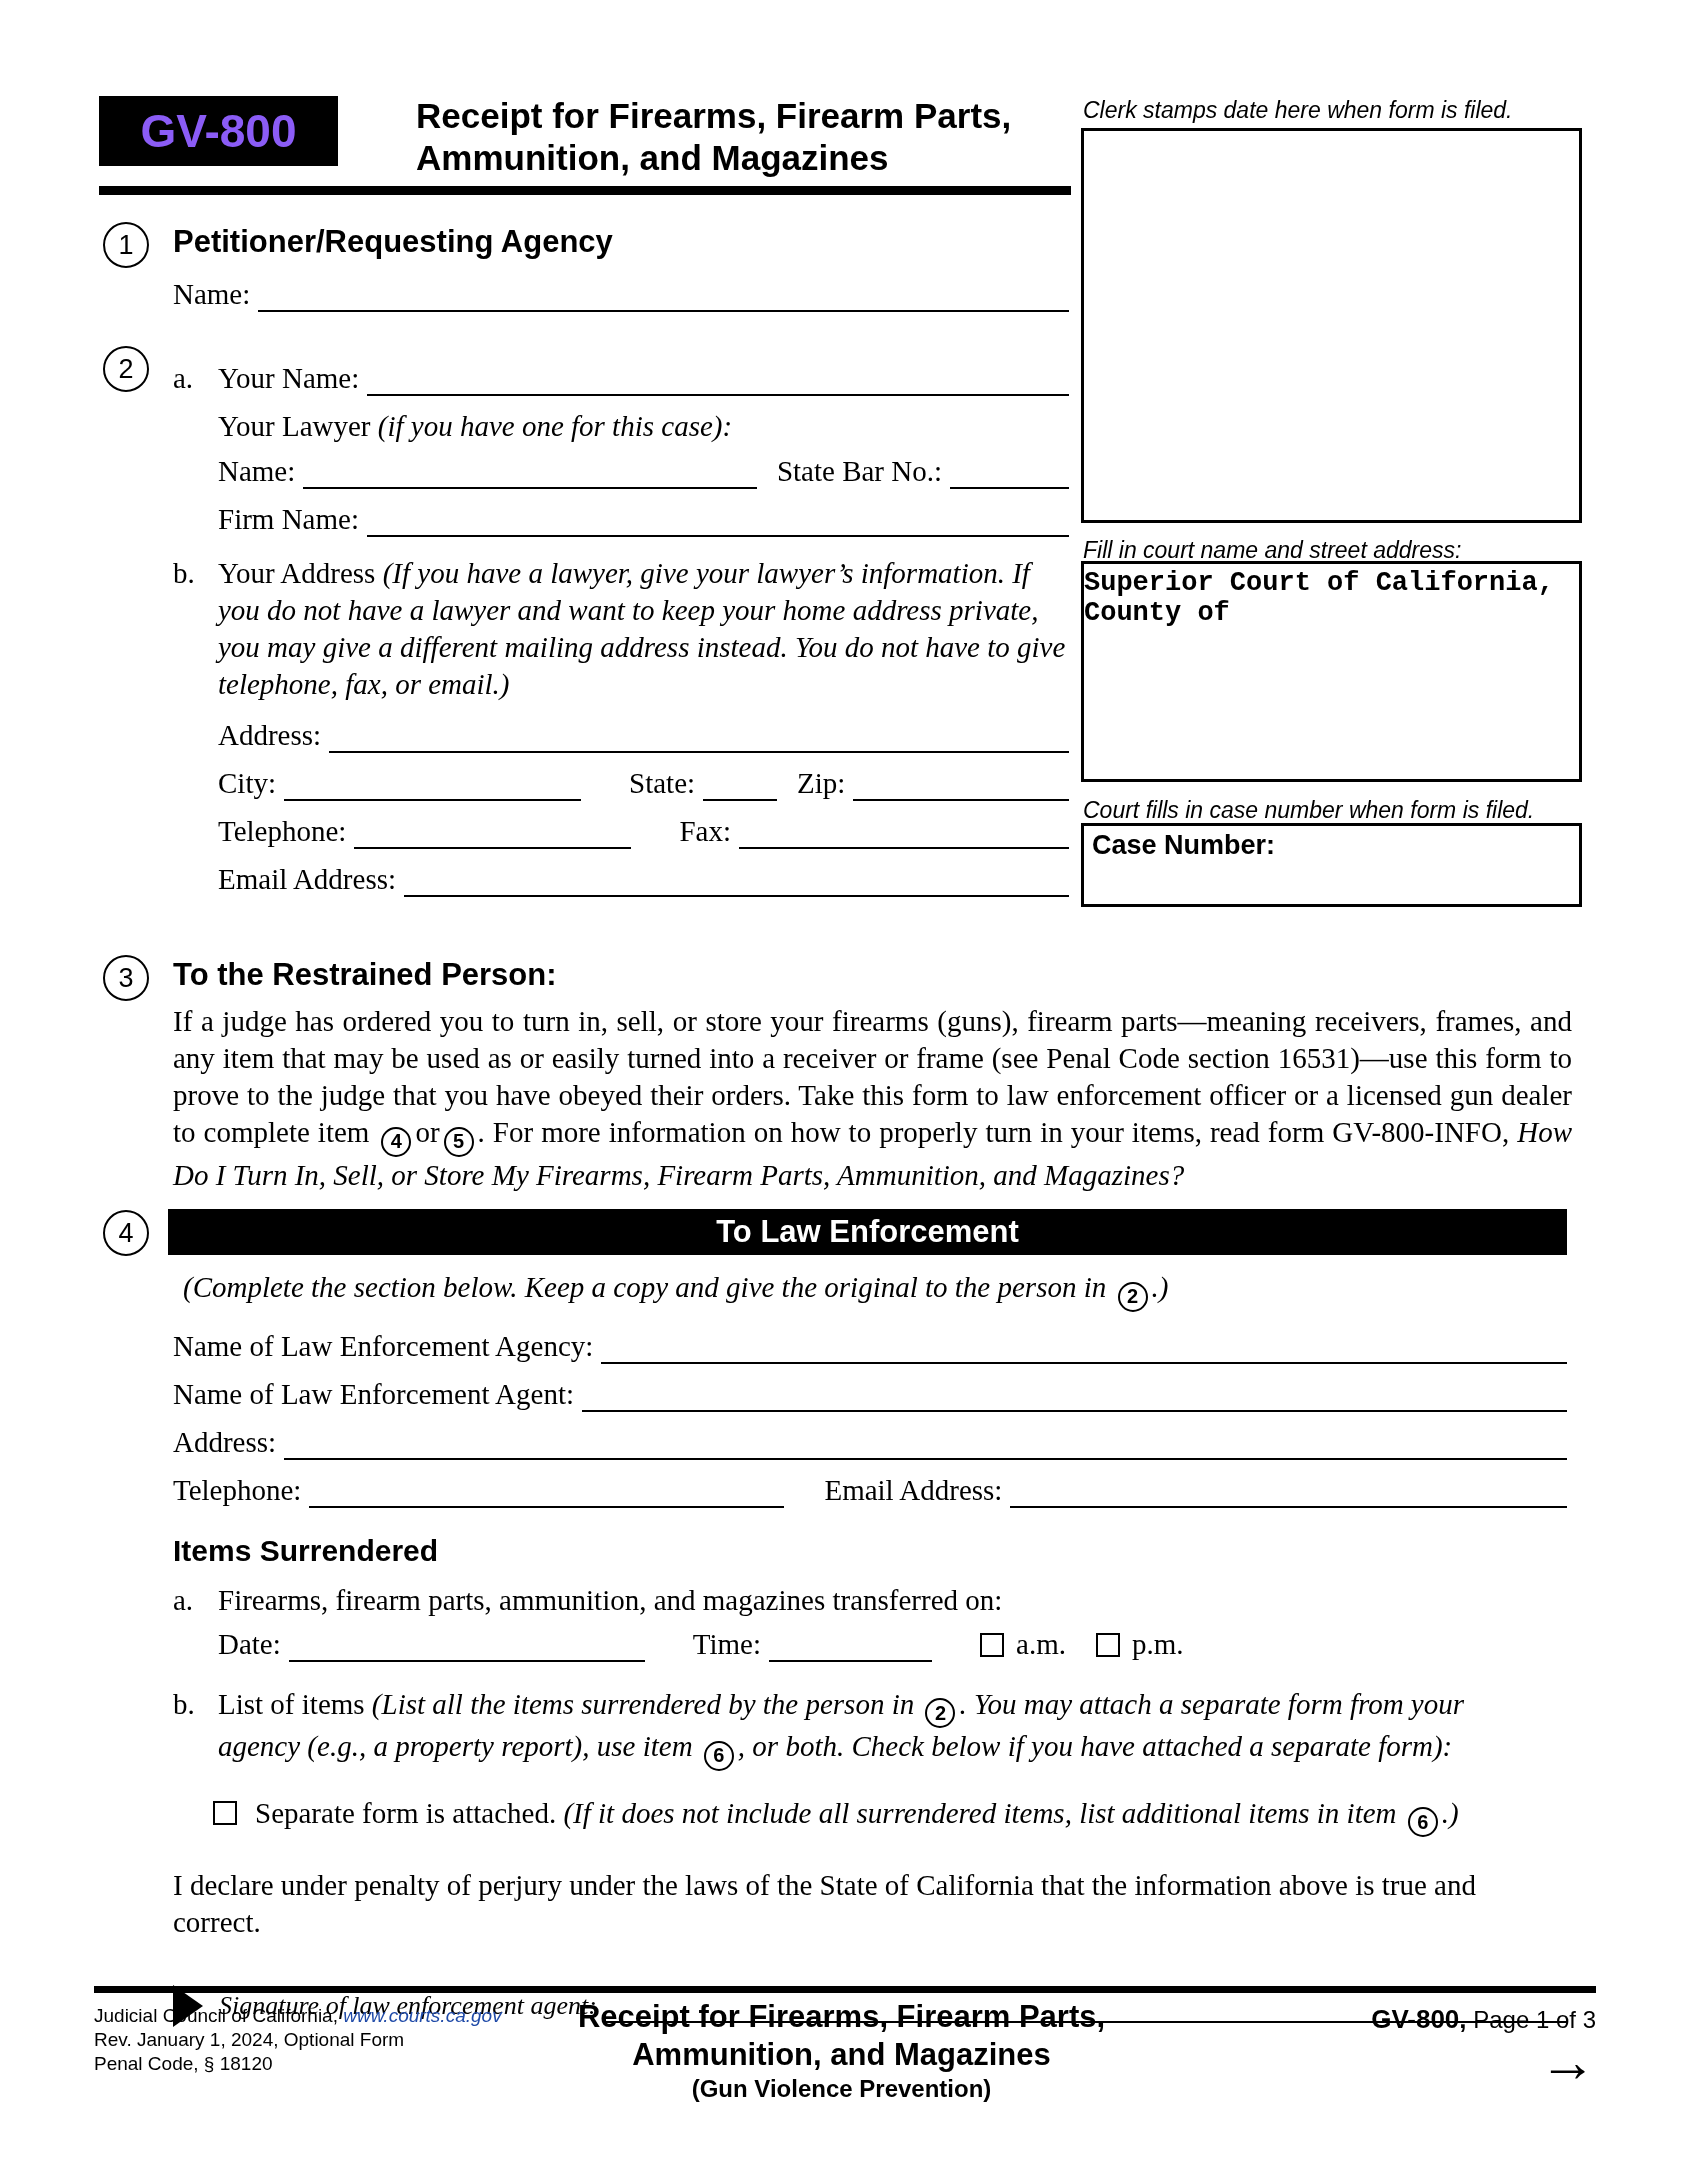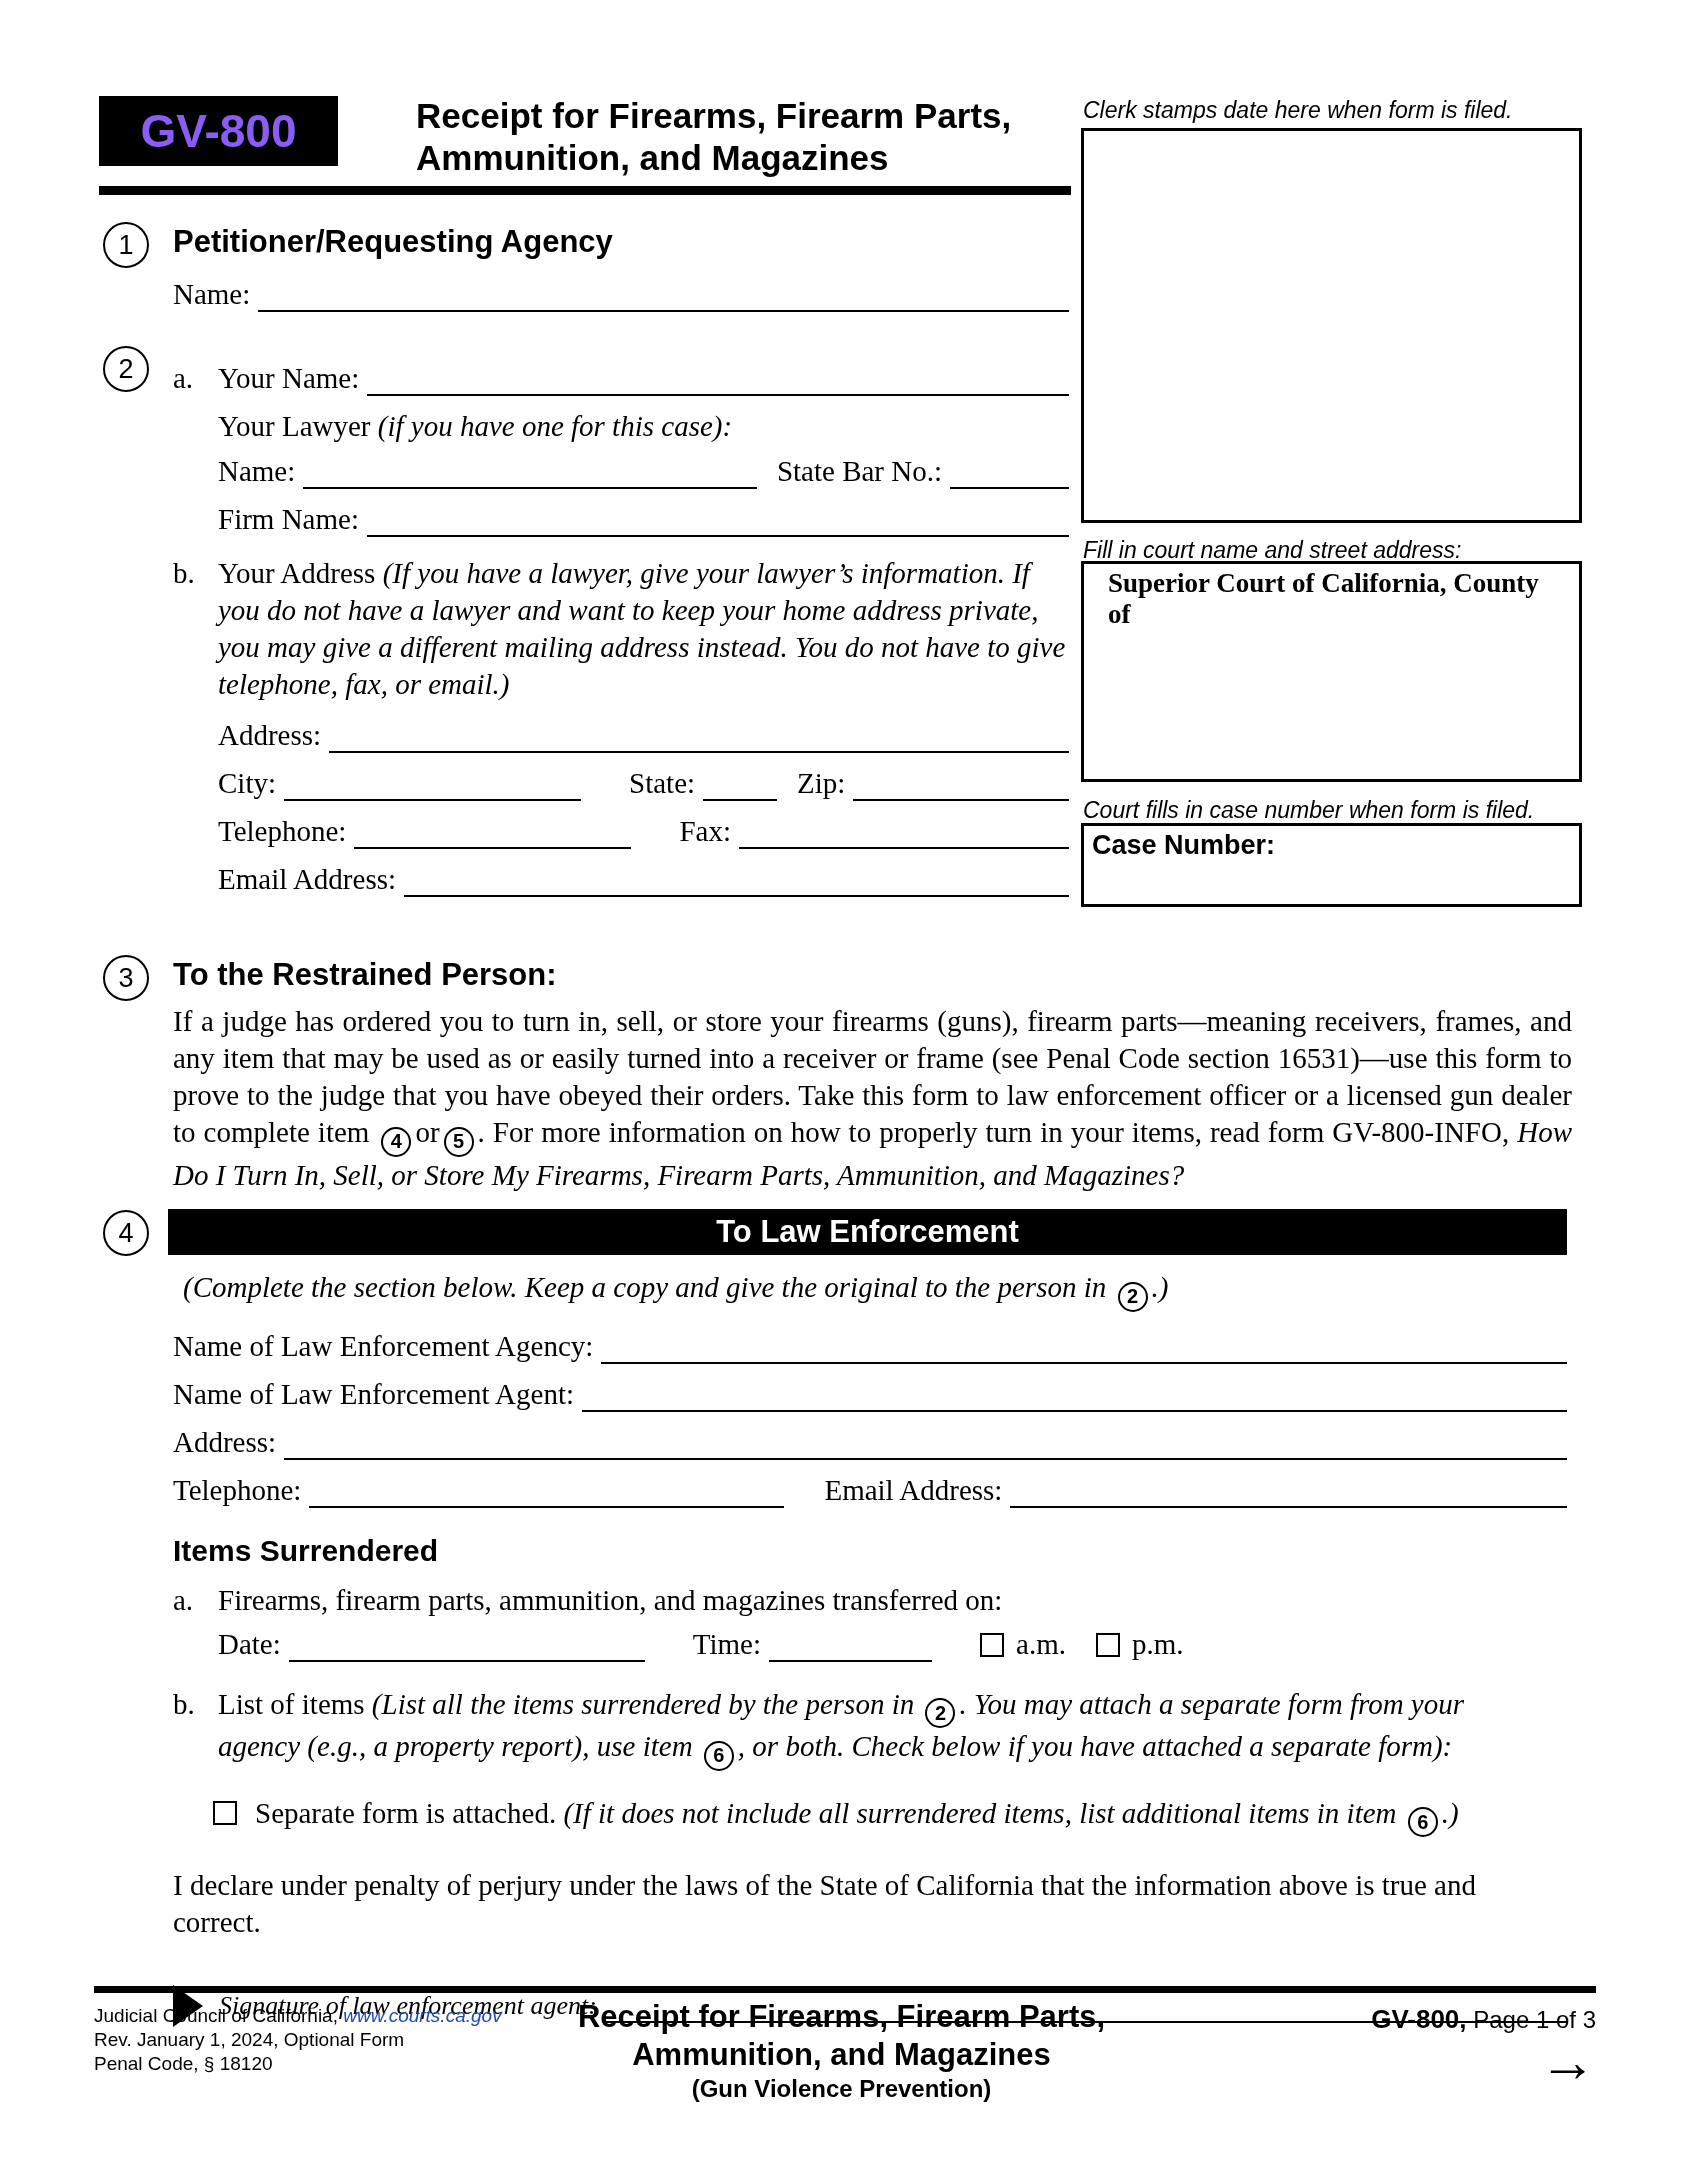--- a/index.html
+++ b/index.html
@@ -18,21 +18,21 @@
     background:#000; color:#8b5cf6; display:flex; align-items:center; justify-content:center;
     font-family:"Liberation Sans",sans-serif; font-weight:bold; font-size:46px; }
   .form-title{ position:absolute; left:416px; top:95px;
     font-family:"Liberation Sans",sans-serif; font-weight:bold; font-size:35px; line-height:42px; }
   .title-rule{ position:absolute; left:99px; top:186px; width:972px; height:9px; background:#000; }
 
   
   .side-note{ position:absolute; font-family:"Liberation Sans",sans-serif; font-style:italic; font-size:23px; }
   .clerk-box{ position:absolute; left:1081px; top:128px; width:501px; height:395px; border:3px solid #000; }
   .court-box{ position:absolute; left:1081px; top:561px; width:501px; height:221px; border:3px solid #000;
-    padding:4px 24px; font-family:Liberation Serif, serif; font-weight:bold; font-size:27px; }
+    padding:4px 0; font-family:Liberation Mono, monospace; font-weight:bold; font-size:27px; }
   .case-box{ position:absolute; left:1081px; top:823px; width:501px; height:84px; border:3px solid #000;
     padding:4px 8px; font-family:"Liberation Sans",sans-serif; font-weight:bold; font-size:27px; }
 
   
   .circle-num{ position:absolute; width:46px; height:46px; border:2.5px solid #000; border-radius:50%;
     display:flex; align-items:center; justify-content:center;
     font-family:"Liberation Sans",sans-serif; font-size:27px; }
   .circle-inline{ display:inline-flex; width:30px; height:30px; border:2px solid #000; border-radius:50%;
     align-items:center; justify-content:center; font-family:"Liberation Sans",sans-serif;
     font-size:20px; font-weight:bold; vertical-align:-6px; margin:0 4px; }

